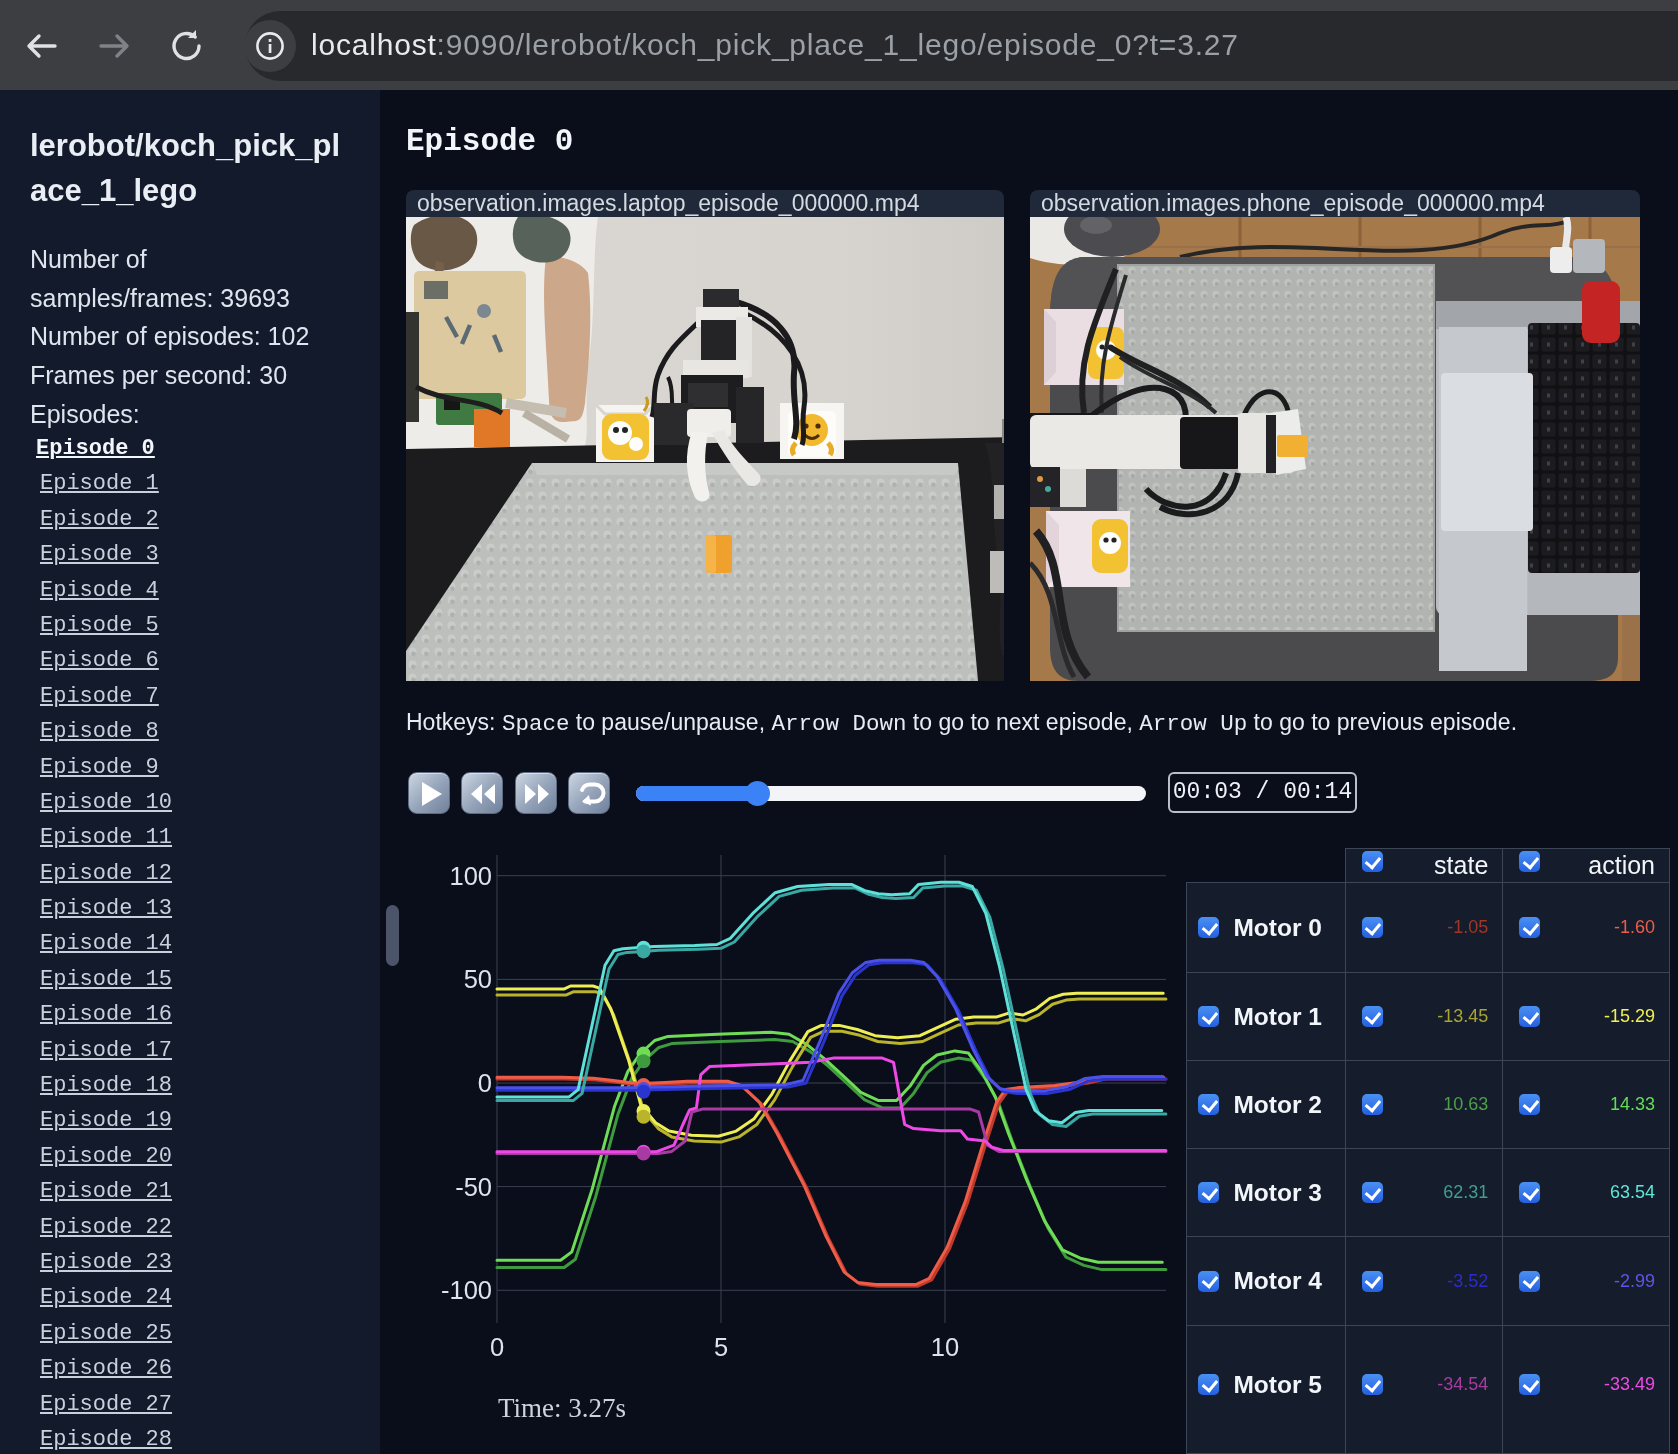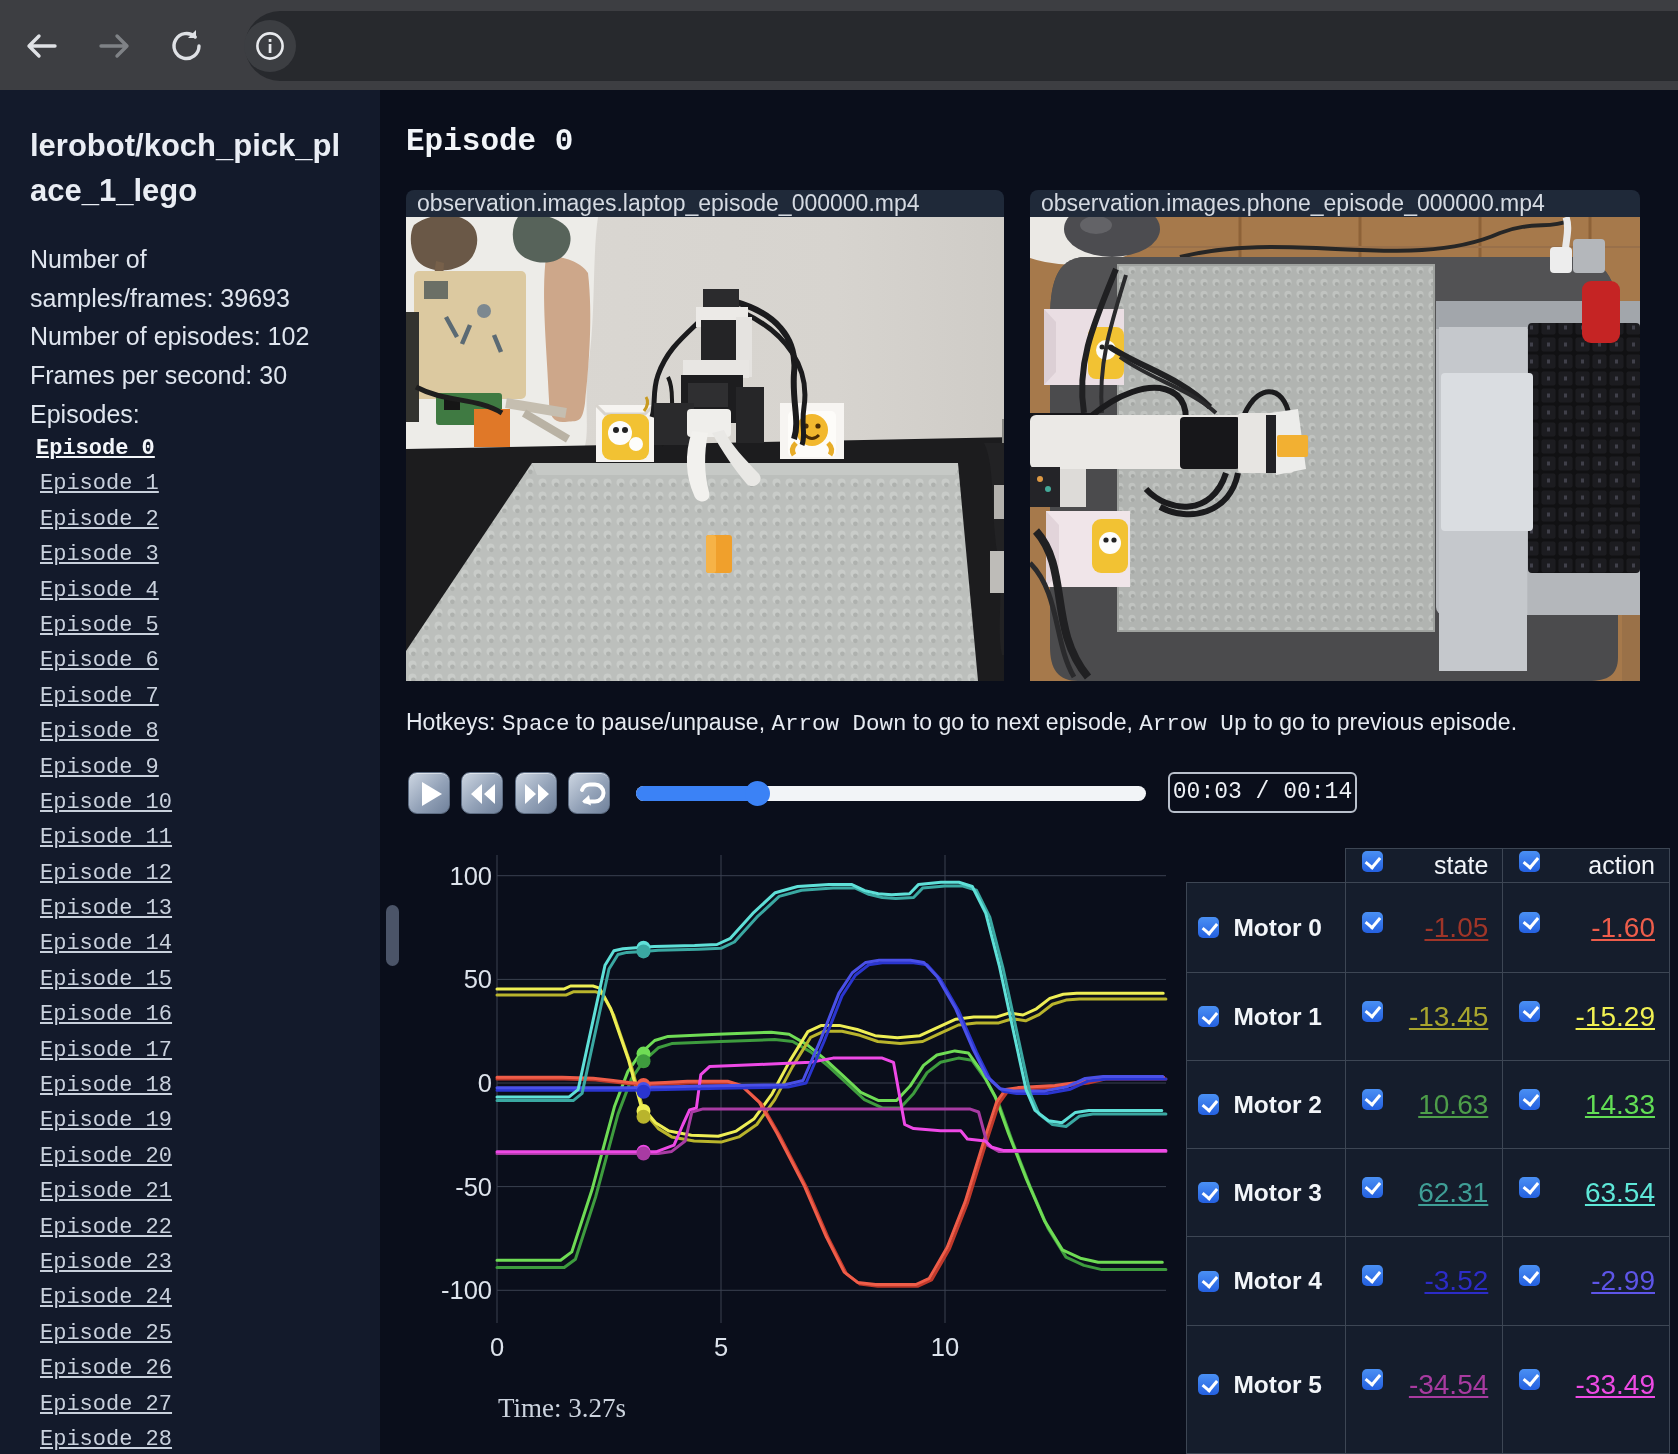--- a/index.html
+++ b/index.html
@@ -52,21 +52,21 @@
 #mtable tr.r0 td { height:90px; }
 #mtable tr.r1 td,#mtable tr.r2 td,#mtable tr.r3 td { height:88px; }
 #mtable tr.r4 td { height:89px; }
 #mtable tr.r5 td { padding-bottom:10px; }
 #mtable td.c1 { width:159px; padding-left:11px; }
 #mtable td.c2 { width:158px; padding-left:16px; padding-right:14px; }
 #mtable td.c3 { width:167px; padding-left:16px; padding-right:14px; }
 #mtable tr.hd td.c1 { background:transparent; border-color:transparent #3d4654 #3d4654 transparent; }
 .mlabel { font-size:24.5px; font-weight:bold; color:#f2f5f9; vertical-align:middle;text-align:right; }
 .hlabel { font-size:25px; font-weight:normal; color:#f2f5f9; float:right; }
-.val { float:right; font-size:28px;text-decoration:underline; }
+.val { float:right; font-size:18px; }
 .c1 .cb { margin-right:10px; }
   .cb { display:inline-block; width:21px; height:21px; border-radius:5px; vertical-align:middle;
   background:linear-gradient(#4a90f4,#2460e0); position:relative; }
   .cb:after { content:""; position:absolute; left:6.5px; top:2.5px; width:6.5px; height:11px;
   border:solid #fff; border-width:0 3px 3px 0; transform:rotate(40deg); }
 .cb.sm { width:21px; height:21px; }
 </style></head><body>
 
 <div id="chrome" class="abs">
   <svg class="navi" style="left:24px" width="36" height="36" viewBox="0 0 36 36">
@@ -79,20 +79,21 @@
       <path d="M30 18 a12.5 12.5 0 1 1 -3.8 -9" stroke="#dfe1e5" stroke-width="3.4" fill="none" stroke-linecap="round"></path>
       <path d="M27 2 v8 h-8 z" fill="#dfe1e5"></path>
     </svg>
   <div id="pill"></div>
   <div id="infocirc"></div>
   <svg style="position:absolute;left:255px;top:31px" width="30" height="30" viewBox="0 0 30 30">
       <circle cx="15" cy="15" r="12.6" stroke="#e8eaed" stroke-width="2.6" fill="none"></circle>
       <rect x="13.7" y="13" width="2.7" height="9" fill="#e8eaed"></rect>
       <rect x="13.7" y="8" width="2.7" height="2.9" fill="#e8eaed"></rect>
     </svg>
+  <div id="url"><b>localhost</b>:9090/lerobot/koch_pick_place_1_lego/episode_0?t=3.27</div>
 </div>
 
 <div id="sidebar" class="abs">
   <div id="sbtitle">lerobot/koch_pick_pl<br>ace_1_lego</div>
   <div id="sbinfo">Number of<br>samples/frames: 39693<br>Number of episodes: 102<br>Frames per second: 30<br>Episodes:</div>
   <ul id="eplist">
       <li class="cur"><span class="lk">Episode 0</span></li>
       <li><span class="lk">Episode 1</span></li>
       <li><span class="lk">Episode 2</span></li>
       <li><span class="lk">Episode 3</span></li>

